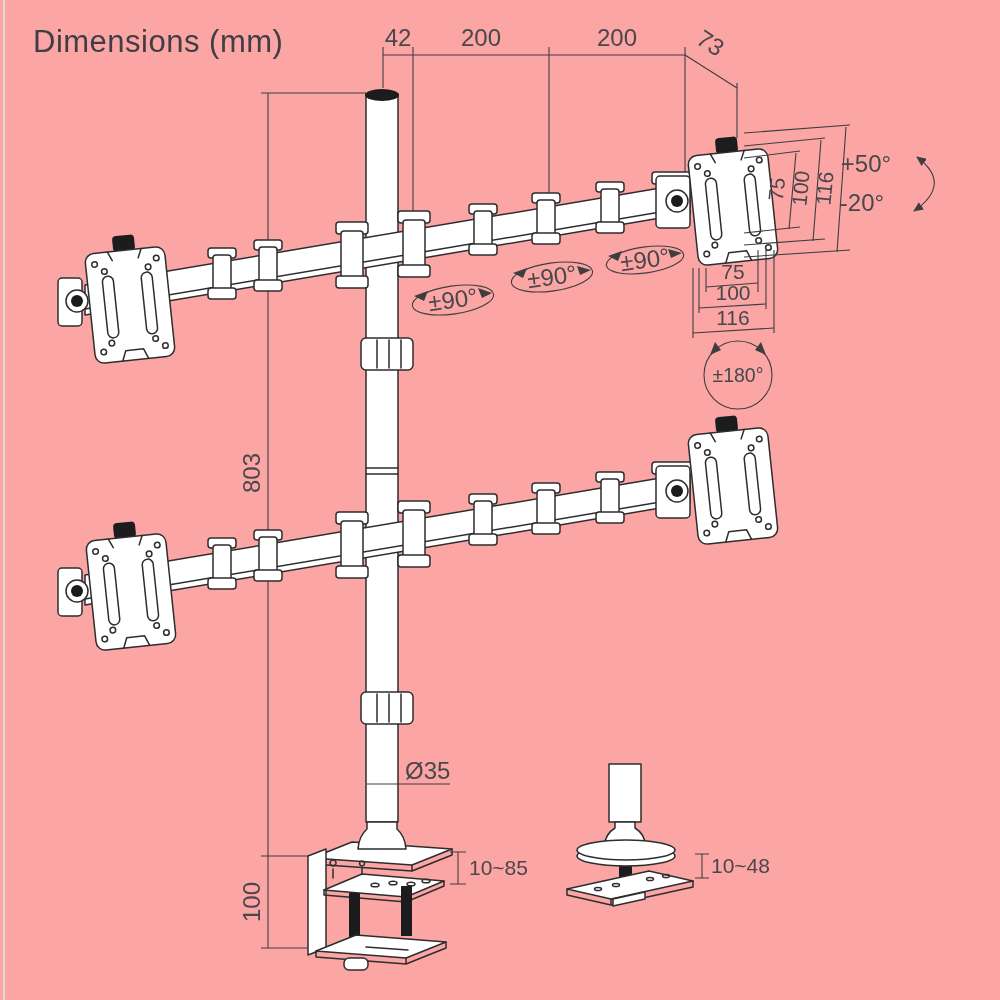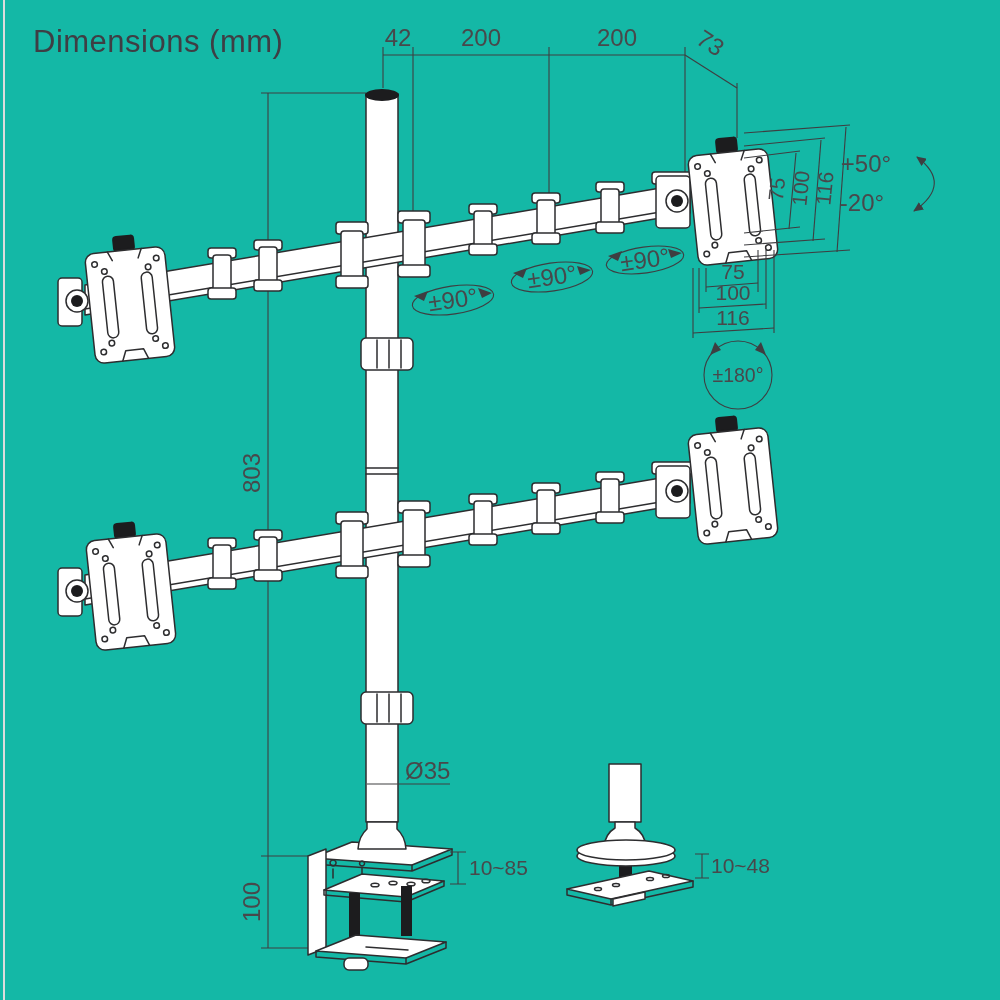--- a/index.html
+++ b/index.html
@@ -1,16 +1,16 @@
 <!DOCTYPE html>
 <html><head>
 <meta charset="utf-8">
 <style>
   html,body{margin:0;padding:0;background:#ffffff;}
-  .stage{position:relative;width:1000px;height:1000px;background:#14b8a6;overflow:hidden;
+  .stage{position:relative;width:1000px;height:1000px;background:#fca5a5;overflow:hidden;
          font-family:"Liberation Sans",sans-serif;}
   .title{position:absolute;left:33px;top:24px;font-size:31px;letter-spacing:.5px;
          color:#3e3e44;font-family:"Liberation Sans",sans-serif;}
   svg text{font-family:"Liberation Sans",sans-serif;fill:#48484b;stroke:none;}
   .ln{stroke:#2d2d2f;stroke-width:1.5;fill:none;stroke-linecap:round;stroke-linejoin:round;}
   .fw{stroke:#2d2d2f;stroke-width:1.5;fill:#ffffff;stroke-linejoin:round;}
   .fb{fill:#1c1c1e;stroke:none;}
   .dim{stroke:#3e3e41;stroke-width:1.1;fill:none;stroke-linecap:butt;}
   .t24{font-size:24px;} .t21{font-size:21px;} .t19{font-size:19.5px;}
   .edge{stroke:#dcdcdc;stroke-width:2;}

